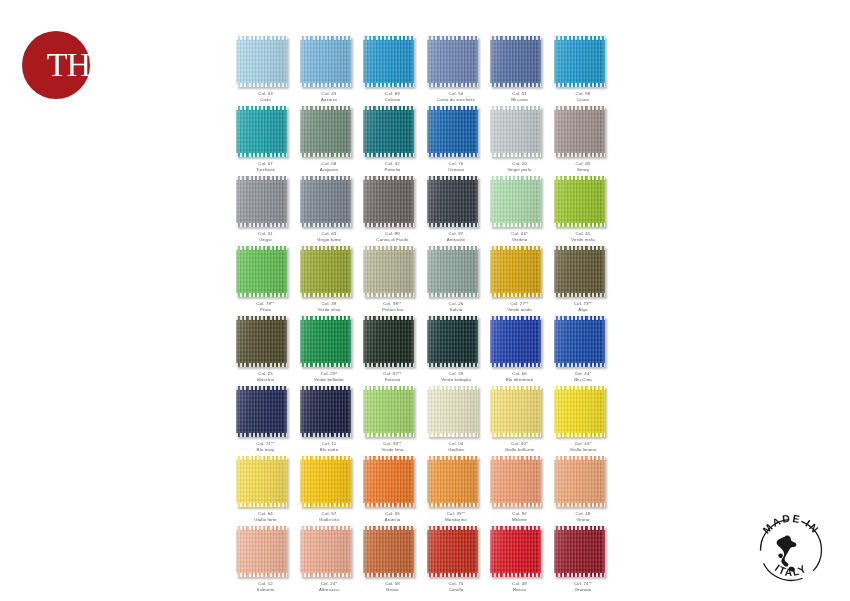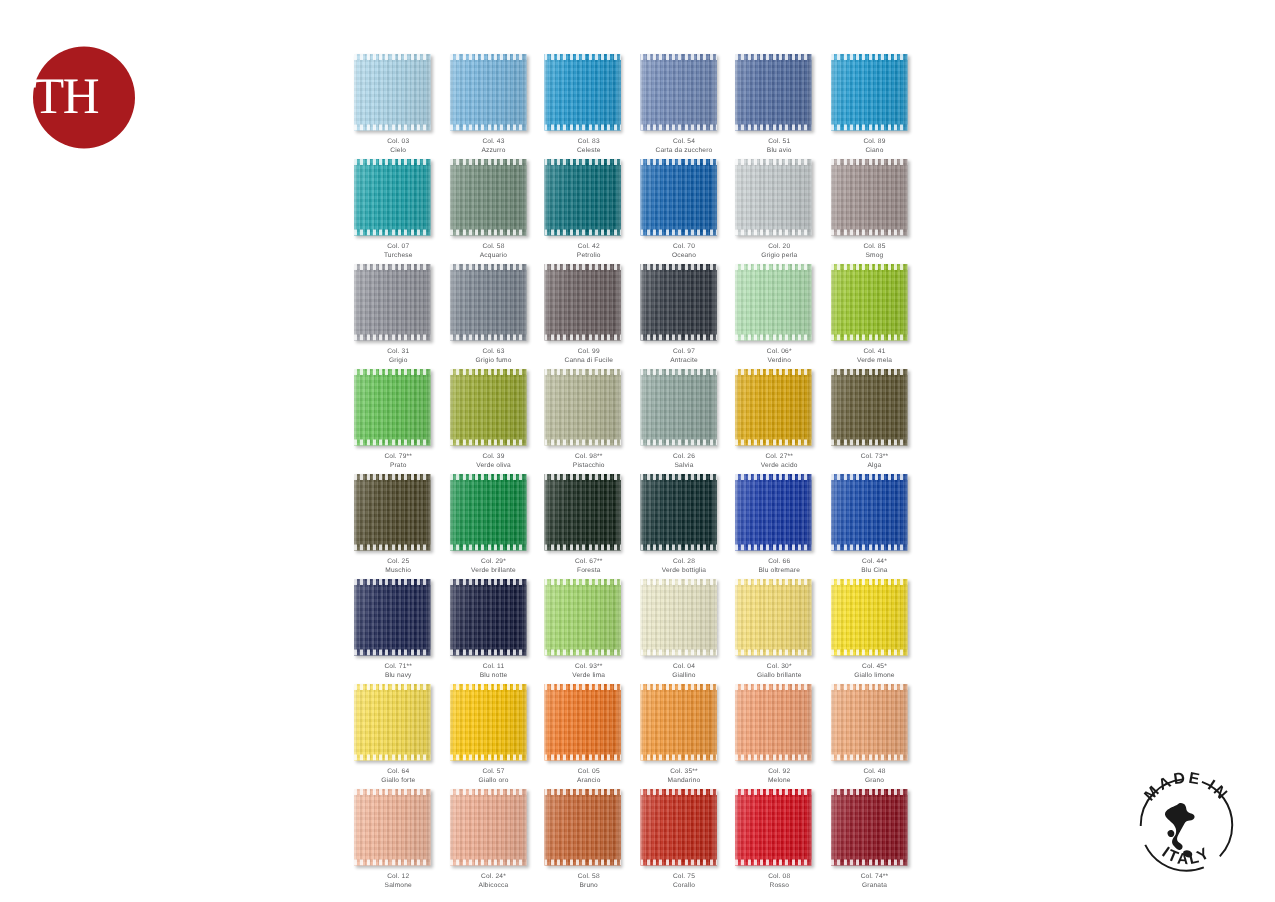--- a/index.html
+++ b/index.html
@@ -9,21 +9,21 @@
     font-family:"Liberation Sans", sans-serif;
     overflow:hidden;
     position:relative;
   }
 
   
   #brand-logo{
     position:absolute;left:22px;top:31px;
     width:68px;height:68px;border-radius:50%;
     background:#a91a1e;
-    display:flex;align-items:center;justify-content:flex-start;
+    display:flex;align-items:center;justify-content:flex-end;
   }
   #brand-logo .monogram{
     font-family:"Liberation Serif", serif;
     color:#ffffff;font-size:34px;line-height:34px;
     letter-spacing:-1px;
   }
 
   
   #swatch-grid{
     position:absolute;left:236px;top:36px;

